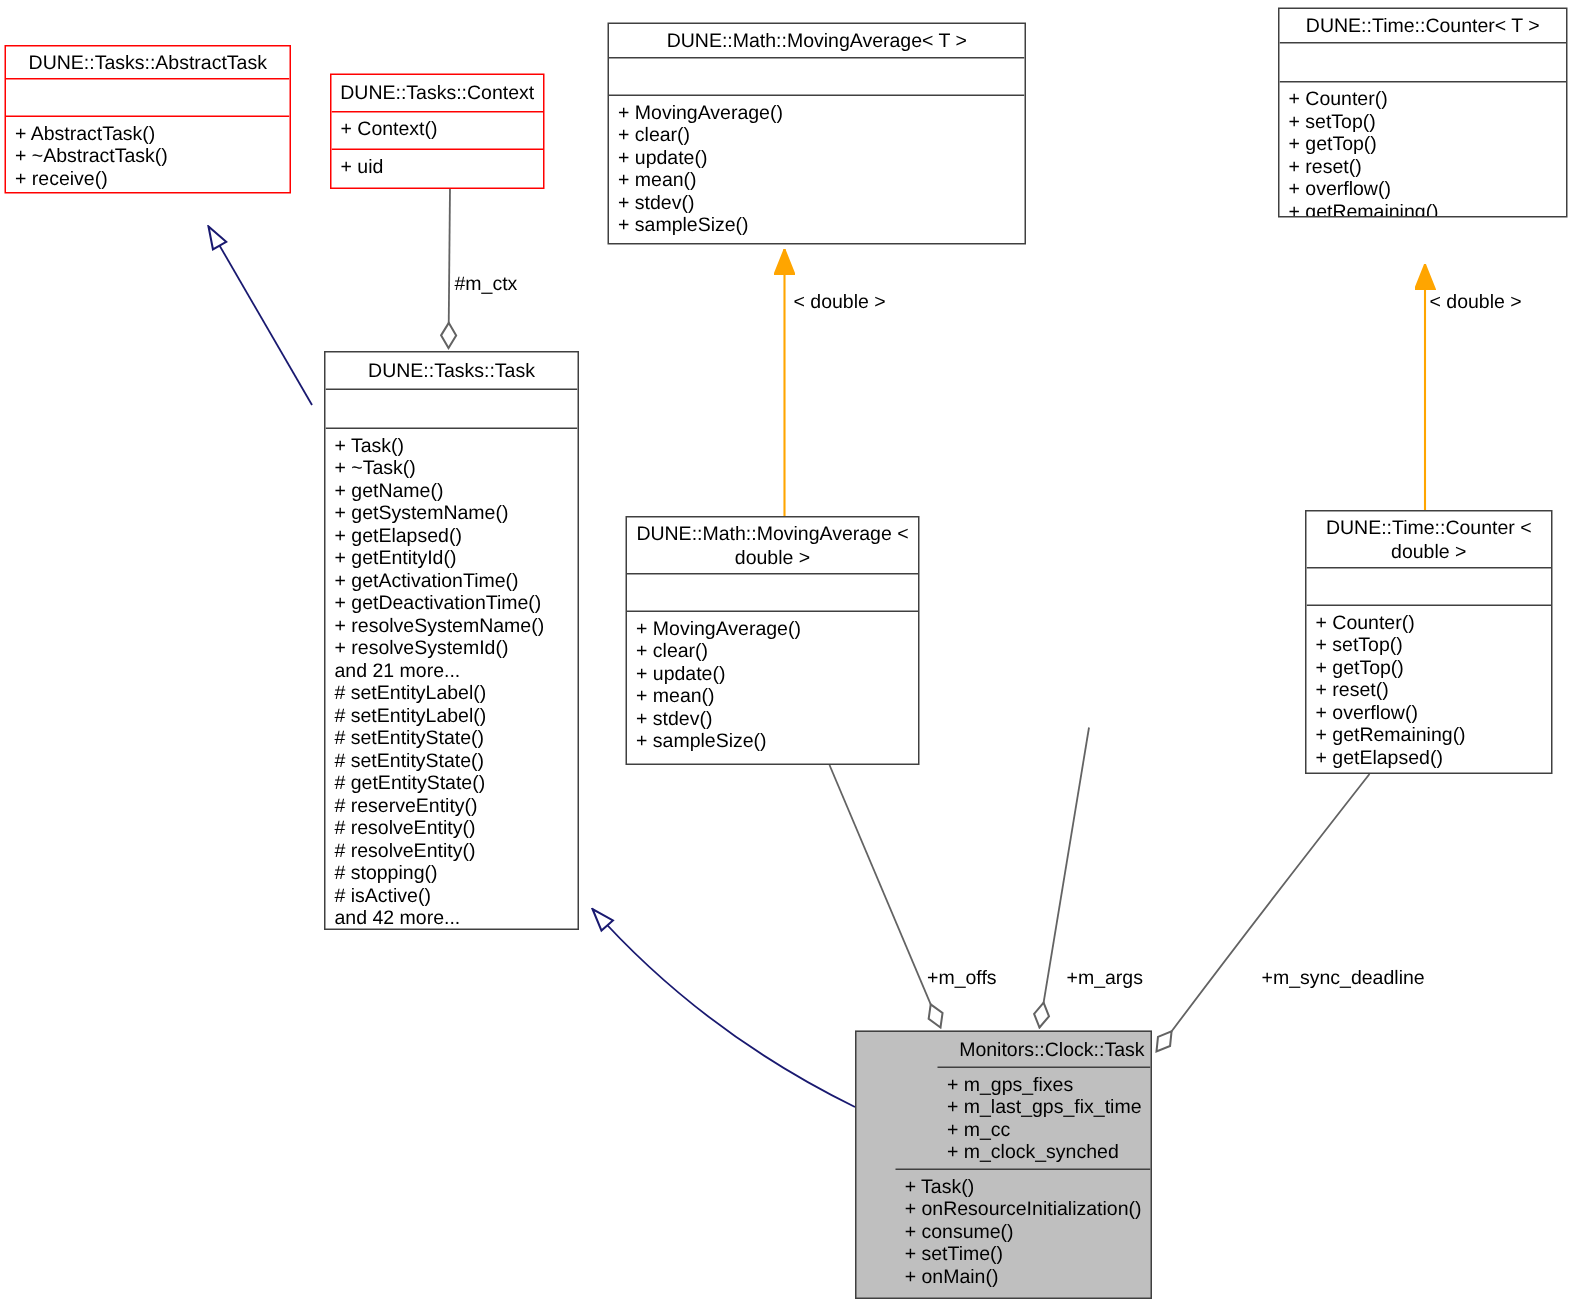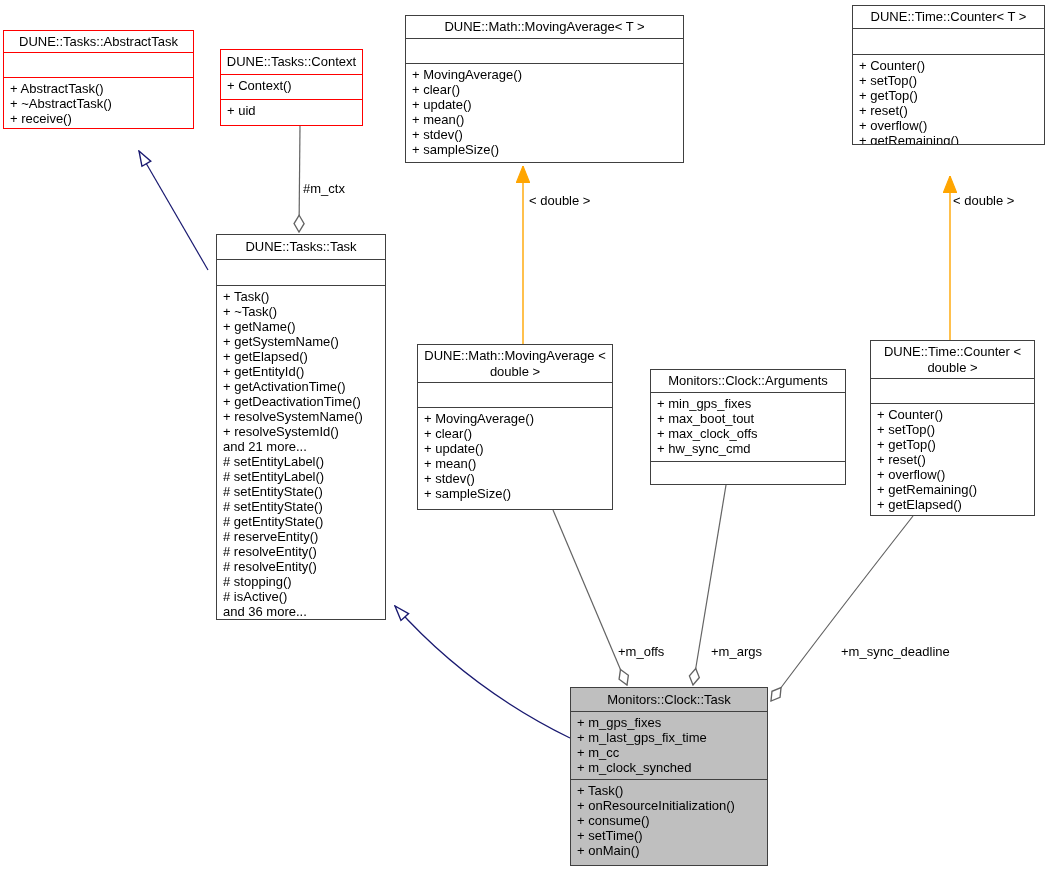--- a/index.html
+++ b/index.html
@@ -133,63 +133,53 @@
         <div class="m-line"># setEntityLabel()</div>
         <div class="m-line"># setEntityLabel()</div>
         <div class="m-line"># setEntityState()</div>
         <div class="m-line"># setEntityState()</div>
         <div class="m-line"># getEntityState()</div>
         <div class="m-line"># reserveEntity()</div>
         <div class="m-line"># resolveEntity()</div>
         <div class="m-line"># resolveEntity()</div>
         <div class="m-line"># stopping()</div>
         <div class="m-line"># isActive()</div>
-        <div class="m-line">and 36 more...</div>
+        <div class="m-line">and 42 more...</div>
       </div>
   </div>
 
   <div class="cls" style="left:417px;top:344px;width:196px;height:166px;">
     <div class="title" style="height:37px;">DUNE::Math::MovingAverage &lt; double &gt;</div>
     <div class="sec" style="height:25px;"></div>
     <div class="sec grow">
         <div class="m-line">+ MovingAverage()</div>
         <div class="m-line">+ clear()</div>
         <div class="m-line">+ update()</div>
         <div class="m-line">+ mean()</div>
         <div class="m-line">+ stdev()</div>
         <div class="m-line">+ sampleSize()</div>
       </div>
   </div>
 
-  <div class="cls" style="left:650px;top:369px;width:196px;height:116px;">
-    <div class="title" style="height:22px;">Monitors::Clock::Arguments</div>
-    <div class="sec" style="height:69px;">
-        <div class="m-line">+ min_gps_fixes</div>
-        <div class="m-line">+ max_boot_tout</div>
-        <div class="m-line">+ max_clock_offs</div>
-        <div class="m-line">+ hw_sync_cmd</div>
-      </div>
-    <div class="sec grow"></div>
-  </div>
 
   <div class="cls" style="left:870px;top:340px;width:165px;height:176px;">
     <div class="title" style="height:37px;">DUNE::Time::Counter &lt; double &gt;</div>
     <div class="sec" style="height:25px;"></div>
     <div class="sec grow">
         <div class="m-line">+ Counter()</div>
         <div class="m-line">+ setTop()</div>
         <div class="m-line">+ getTop()</div>
         <div class="m-line">+ reset()</div>
         <div class="m-line">+ overflow()</div>
         <div class="m-line">+ getRemaining()</div>
         <div class="m-line">+ getElapsed()</div>
       </div>
   </div>
 
-  <div class="cls gray" style="left:570px;top:687px;width:198px;height:179px;">
+  <div class="cls gray" style="left:570px;top:687px;width:198px;height:179px;align-items:flex-end;">
     <div class="title" style="height:23px;">Monitors::Clock::Task</div>
     <div class="sec" style="height:68px;">
         <div class="m-line">+ m_gps_fixes</div>
         <div class="m-line">+ m_last_gps_fix_time</div>
         <div class="m-line">+ m_cc</div>
         <div class="m-line">+ m_clock_synched</div>
       </div>
     <div class="sec grow">
         <div class="m-line">+ Task()</div>
         <div class="m-line">+ onResourceInitialization()</div>

